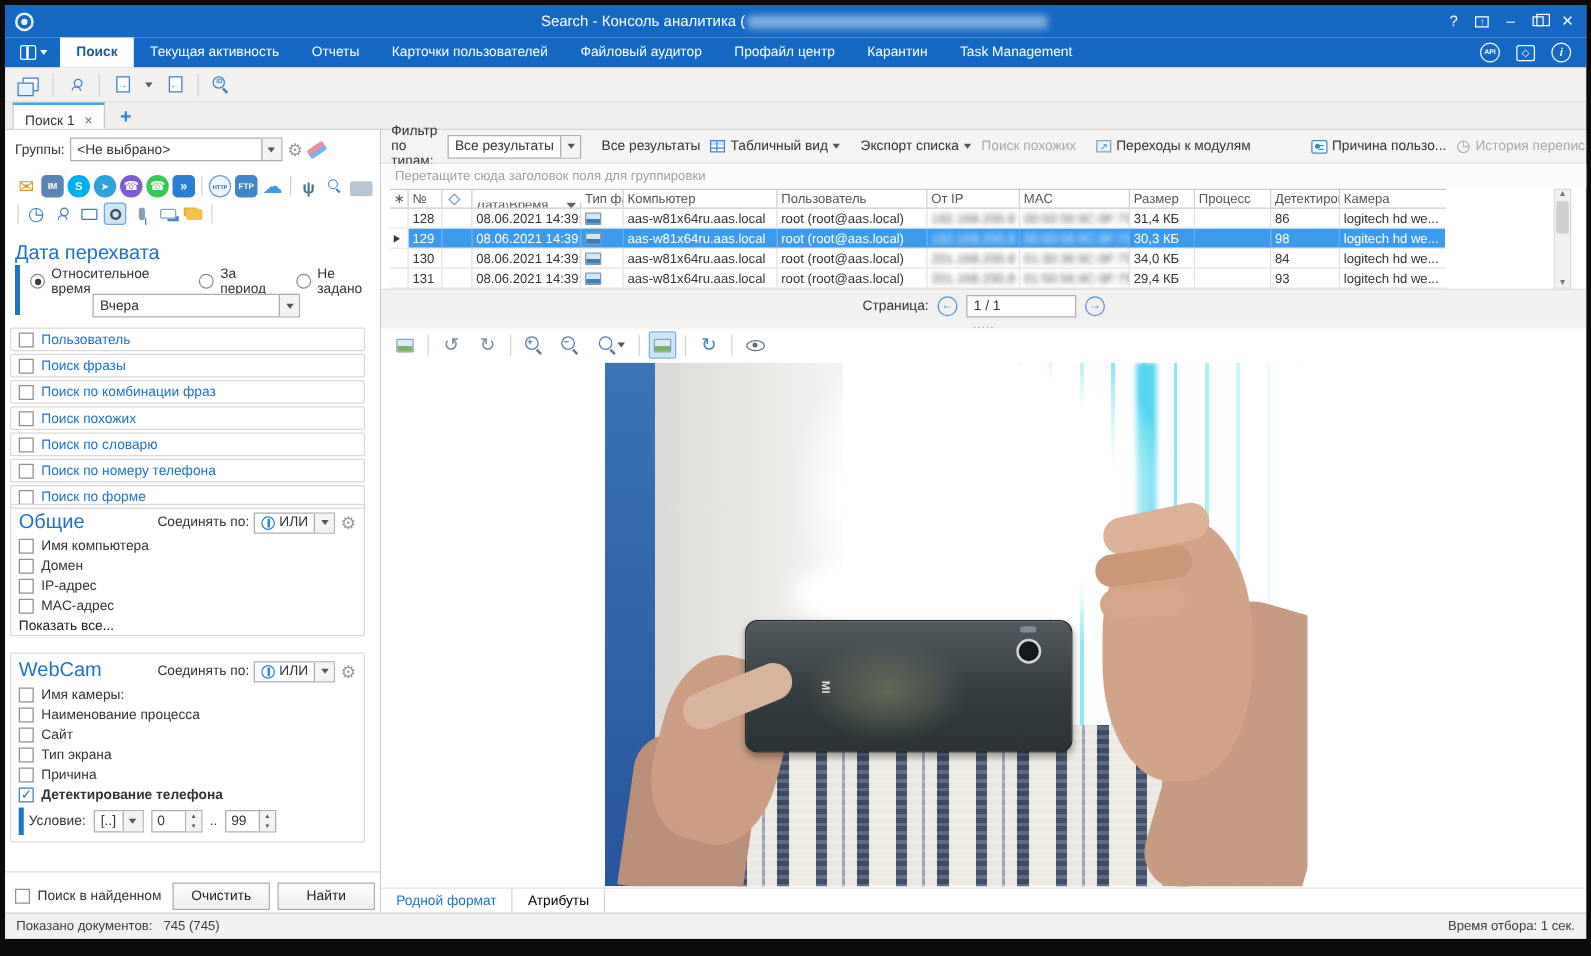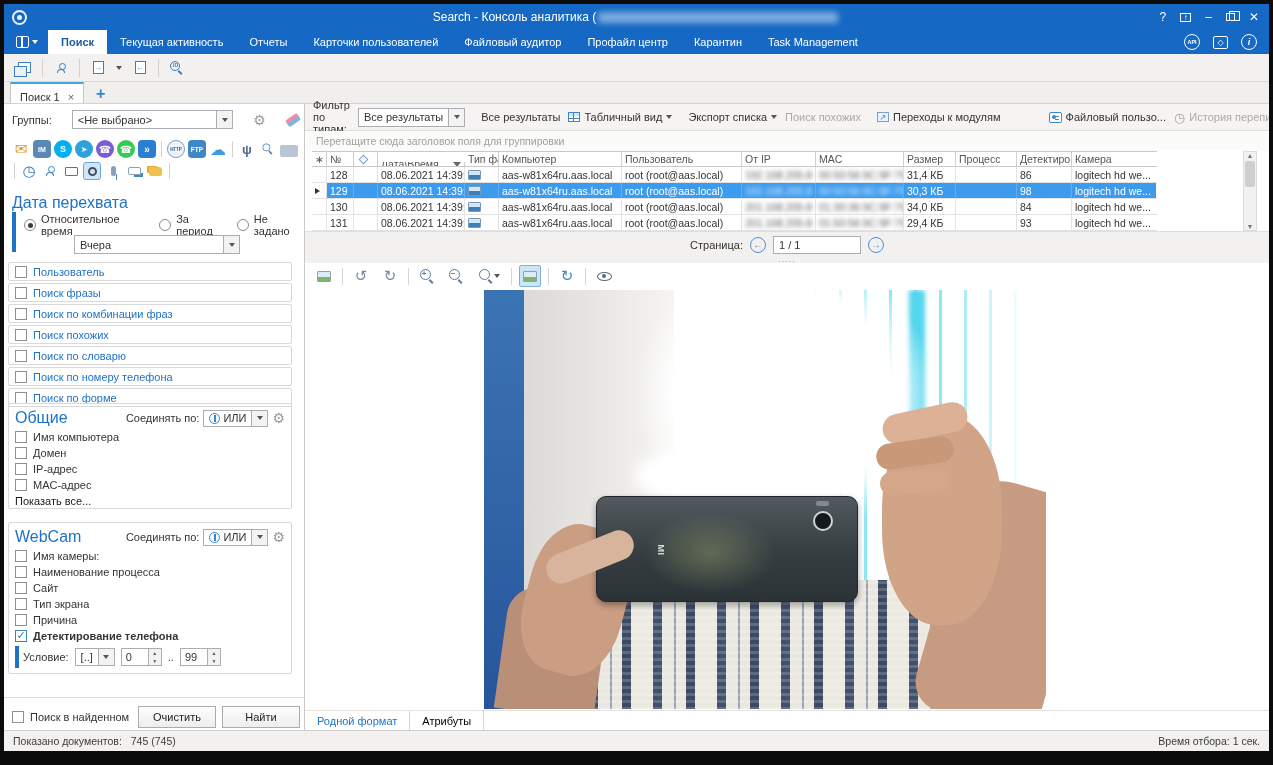--- a/index.html
+++ b/index.html
@@ -215,21 +215,21 @@
   <div class="tabstrip">
     <div class="doc-tab">
       <span>Поиск 1</span>
       <span class="tab-close">×</span>
     </div>
     <span class="tab-add">+</span>
   </div>
 
   <div class="sidebar">
 
-    <div class="srow" style="left:8px;top:6px;width:288px;gap:20px;">
+    <div class="srow" style="left:8px;top:6px;width:288px;gap:4px;">
       <span>Группы:</span>
       <span class="sel" style="width:170px;">
         <span class="selval">&lt;Не выбрано&gt;</span>
         <span class="selcaret" style="margin-left:auto;">
               <span class="caret"></span>
             </span>
       </span>
       <span class="gear">⚙</span>
       <span class="eraser"></span>
     </div>
@@ -474,21 +474,21 @@
             <span class="modico">↗</span>
             <span>Переходы к модулям</span>
           </span>
       <span class="vsep"></span>
       <span class="funnel"></span>
       <span class="funnel light"></span>
       <span class="funnel" style="background:#6aa565;"></span>
       <span class="vsep"></span>
       <span class="tbtn">
             <span class="cardico"></span>
-            <span>Файловый пользо...</span>
+            <span>Причина пользо...</span>
           </span>
       <span class="tbtn disab">
             <span style="font-size:13px;color:#a9a9a9;">◷</span>
             <span>История переписки</span>
           </span>
     </div>
 
     <div class="hintbar">
           <span>Перетащите сюда заголовок поля для группировки</span>
         </div>

